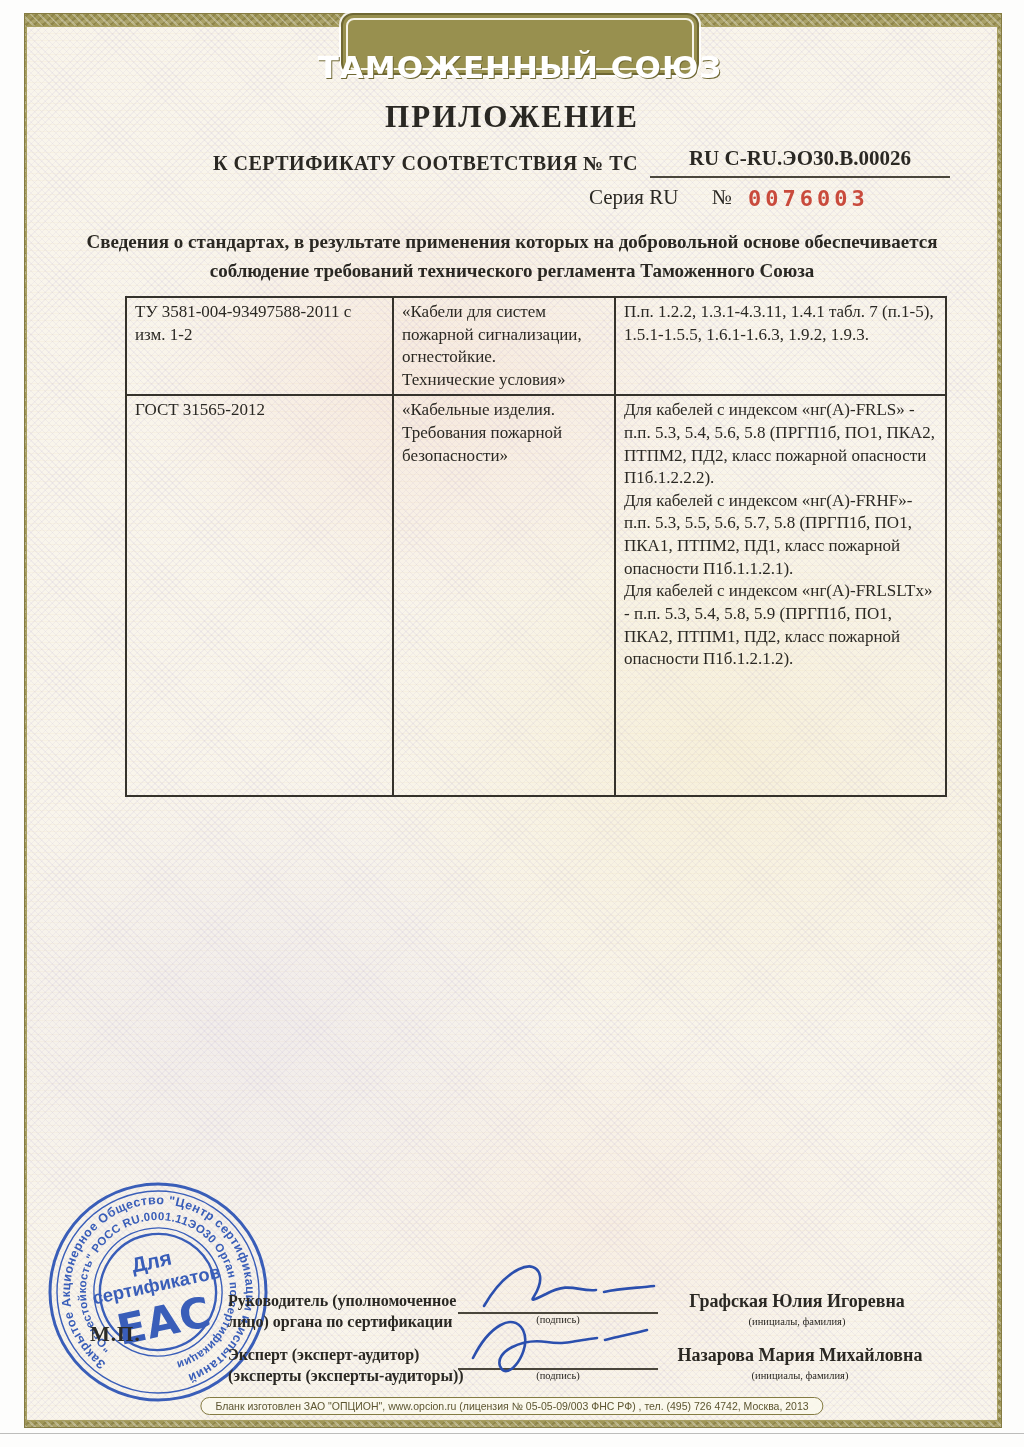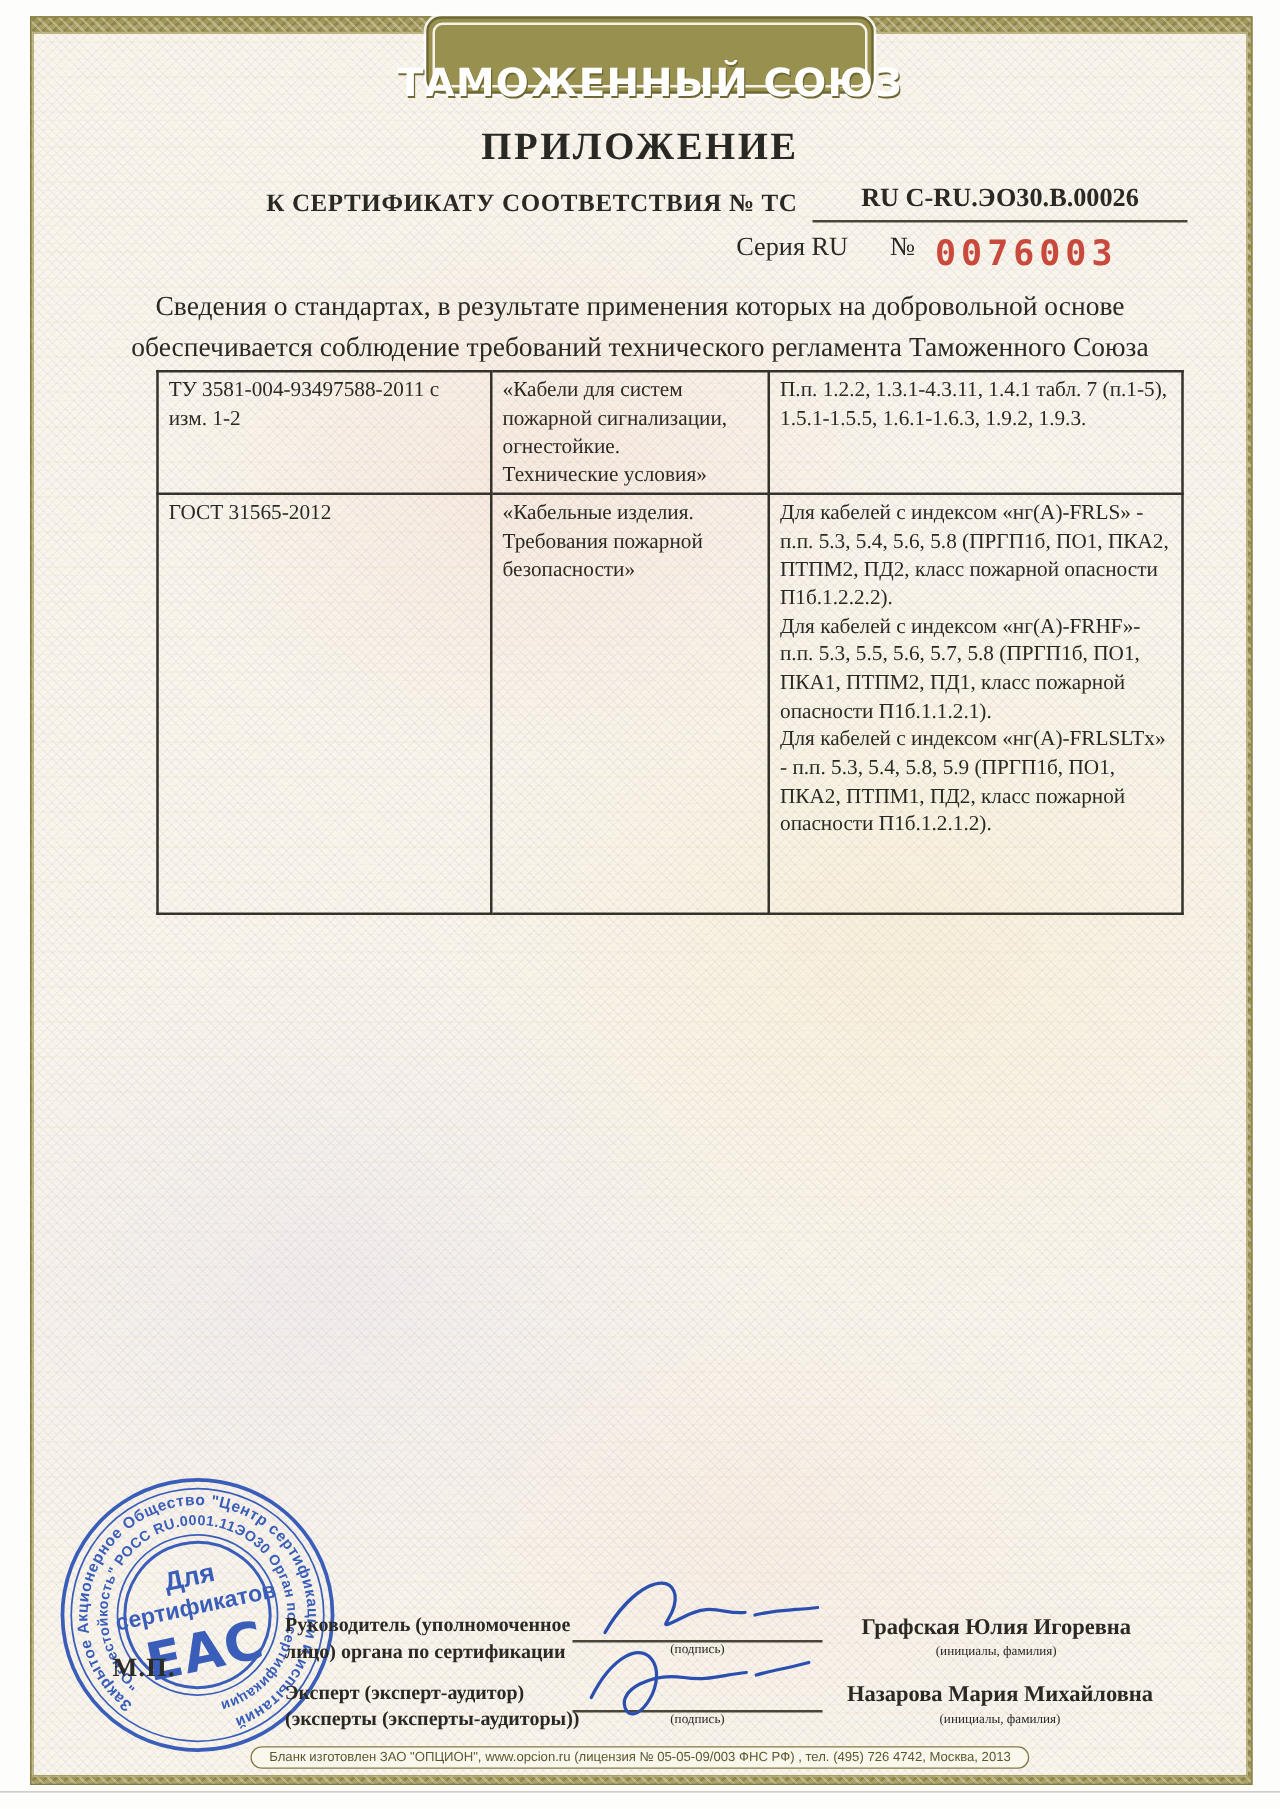--- a/index.html
+++ b/index.html
@@ -56,36 +56,36 @@
     font-size:31px; font-weight:bold; letter-spacing:2px;
   }
   .cert-label { position:absolute; left:213px; top:152px; font-size:20px; font-weight:bold; letter-spacing:0.5px; }
   .cert-underline { position:absolute; left:650px; top:150px; width:300px; height:26px; border-bottom:2px solid #4a463c; }
   .cert-number { position:absolute; left:652px; top:146px; width:296px; text-align:center; font-size:21px; font-weight:bold; }
   .series-label { position:absolute; left:589px; top:185px; font-size:21px; }
   .series-no { position:absolute; left:712px; top:185px; font-size:21px; }
   .serial {
     position:absolute; left:748px; top:186px;
     font-family:"DejaVu Sans Mono", monospace; font-weight:bold;
-    font-size:28px; letter-spacing:4px; color:#c94a3c;
+    font-size:22px; letter-spacing:4px; color:#c94a3c;
   }
   .intro {
     position:absolute; left:78px; top:228px; width:868px; text-align:center;
-    font-size:22px; font-weight:normal; line-height:1.5;
+    font-size:19px; font-weight:bold; line-height:1.5;
   }
 
   
   table.std { position:absolute; left:125px; top:296px; border-collapse:collapse; table-layout:fixed; width:820px; background:transparent; }
   table.std th, table.std td {
     border:2px solid #35322b; vertical-align:top; padding:3px 8px;
     font-size:17px; line-height:1.33; box-sizing:border-box;
   }
   table.std th { text-align:center; font-weight:bold; vertical-align:top; padding-top:5px; height:46px; }
   tr.r1 td { height:92px; }
-  tr.r2 td { height:336px; }
+  tr.r2 td { height:401px; }
   td.name { white-space:pre-line; }
   td p { margin:0; }
 
   
   .stamp { position:absolute; left:42px; top:1176px; width:232px; height:232px; transform:rotate(-12deg); opacity:0.92; }
   .mp { position:absolute; left:90px; top:1306px; font-size:21px; font-weight:bold; color:#2b2b28; letter-spacing:1px;margin-top:16px; }
 
   
   .role { position:absolute; font-size:16px; font-weight:bold; line-height:1.32; width:250px; }
   .role1 { left:228px; top:1290px; }

